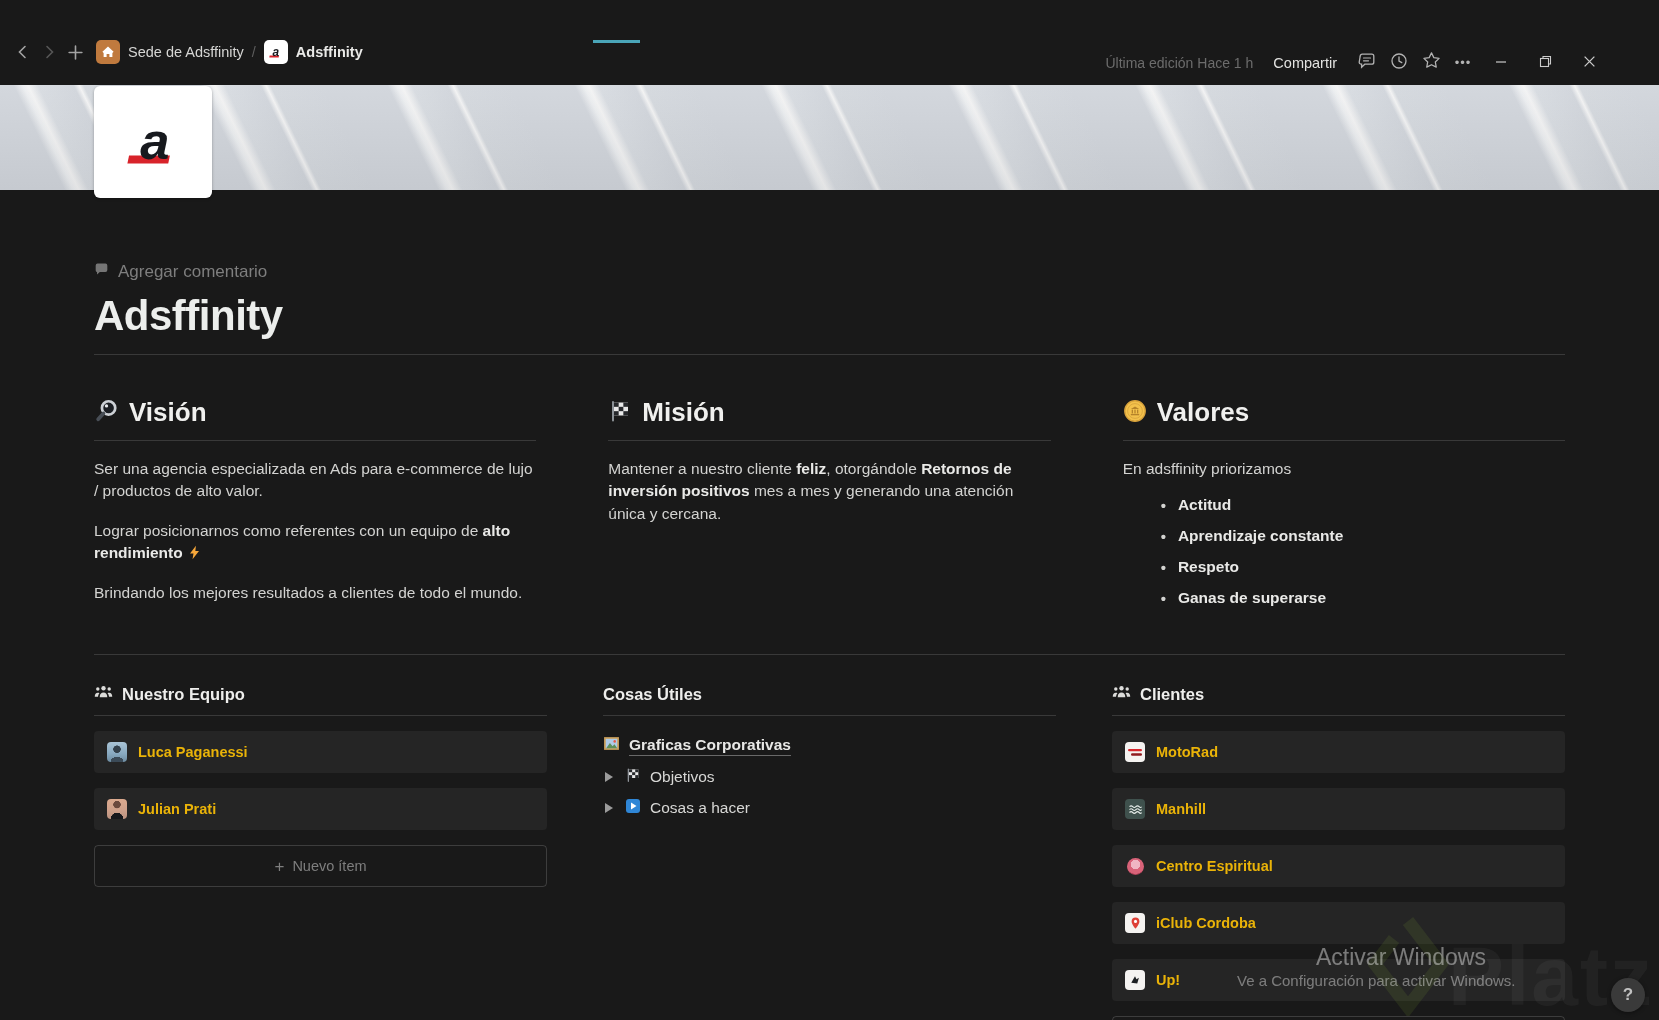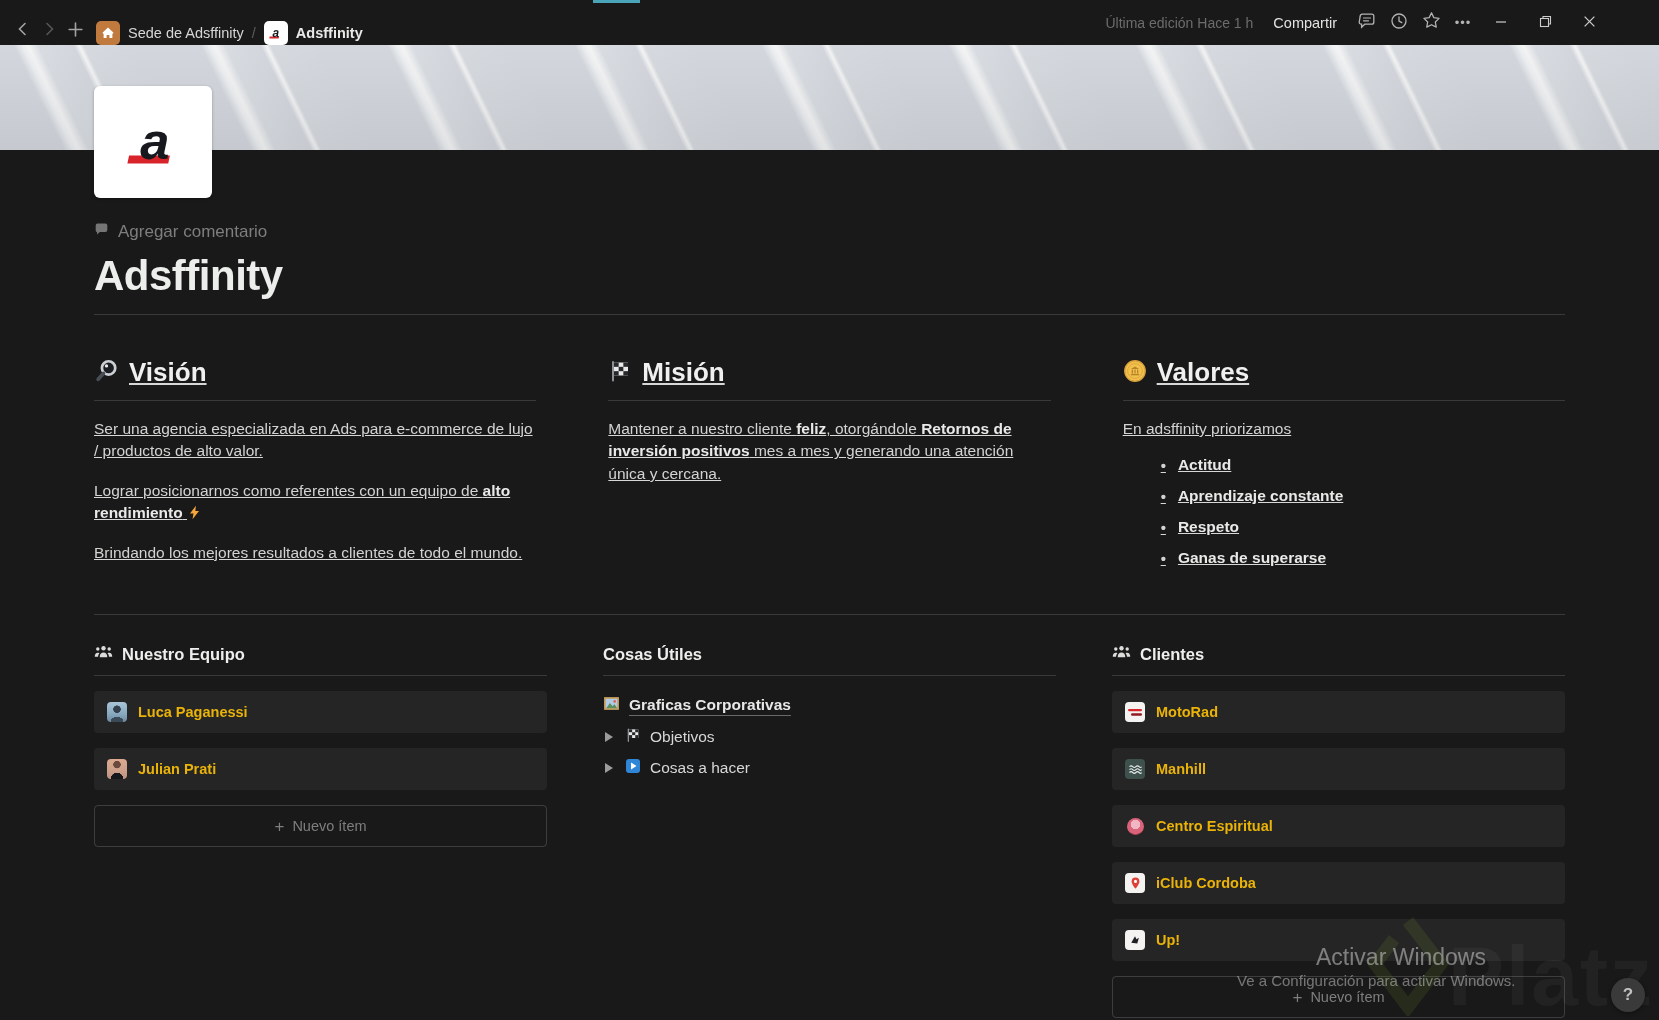--- a/index.html
+++ b/index.html
@@ -3,21 +3,21 @@
 <meta charset="utf-8">
 <style>
   * { margin:0; padding:0; box-sizing:border-box; }
   html,body { background:#0e0e0e; }
   .app {
     position:relative; width:1659px; height:1020px; overflow:hidden;
     background:#191919; color:#d7d7d5;
     font-family:"Liberation Sans", sans-serif;
   }
   
-  .titlebar { position:relative; height:45px; display:flex; align-items:flex-end; padding-left:10px; }
+  .titlebar { position:relative; height:45px; display:flex; align-items:flex-start; padding-left:10px;margin-top:40px; }
   .teal-line { position:absolute; left:593px; top:0; width:47px; height:3px; background:#4aa5b8; }
   .nav-btn { width:26px; height:28px; display:flex; align-items:center; justify-content:center; color:#a3a3a3; cursor:pointer; }
   .nav-btn.dim { color:#565656; }
   .crumb { display:flex; align-items:center; margin-left:8px; font-size:14.5px; }
   .crumb-home { width:24px; height:24px; border-radius:5px; background:#c07a3e; display:flex; align-items:center; justify-content:center; margin-right:8px; }
   .crumb-root { color:#d6d6d4; }
   .crumb-sep { color:#5d5d5d; margin:0 8px; }
   .crumb-pageicon { width:24px; height:24px; border-radius:5px; background:#ffffff; display:flex; align-items:center; justify-content:center; margin-right:8px; }
   .crumb-page { color:#e9e9e7; font-weight:600; }
   .tb-right { margin-left:auto; display:flex; align-items:center; }
@@ -40,21 +40,21 @@
     position:absolute; left:94px; top:86px; width:118px; height:112px;
     background:#ffffff; border-radius:6px; display:flex; align-items:center; justify-content:center;
     box-shadow:0 1px 3px rgba(0,0,0,0.3); cursor:pointer;
   }
   
   .content { position:relative; padding:0 94px; }
   .comment-row { margin-top:72px; display:flex; align-items:center; gap:9px; color:#7e7e7e; font-size:17px; cursor:pointer; width:max-content; }
   .page-title { margin-top:10px; font-size:42px; font-weight:700; color:#eceeec; letter-spacing:-0.5px; }
   .divider { height:1px; background:rgba(255,255,255,0.14); }
   .title-divider { margin-top:14px; }
-  .row1 { margin-top:42px; display:grid; grid-template-columns:repeat(3,1fr); column-gap:72px; min-height:212px;text-decoration:underline; }
+  .row1 { margin-top:42px; display:grid; grid-template-columns:repeat(3,1fr); column-gap:72px; min-height:212px; }
   .full-divider { margin-top:34px; }
   .row2 { margin-top:28px; display:grid; grid-template-columns:repeat(3,1fr); column-gap:56px; }
   .h2row { display:flex; align-items:center; gap:10px; }
   .h2label { font-size:26px; font-weight:700; color:#f0f0ee; }
   .h2-divider { margin-top:12px; }
   .para { margin-top:17px; font-size:15.5px; line-height:1.45; color:#d3d3d1; }
   .b { font-weight:700; color:#e9e9e7; }
   .vlist { margin-top:16px; padding-left:38px; }
   .vitem { display:flex; align-items:center; margin-bottom:13px; font-size:15.5px; font-weight:700; color:#e9e9e7; }
   .bullet { color:#d3d3d1; margin-right:12px; font-size:15px; }

